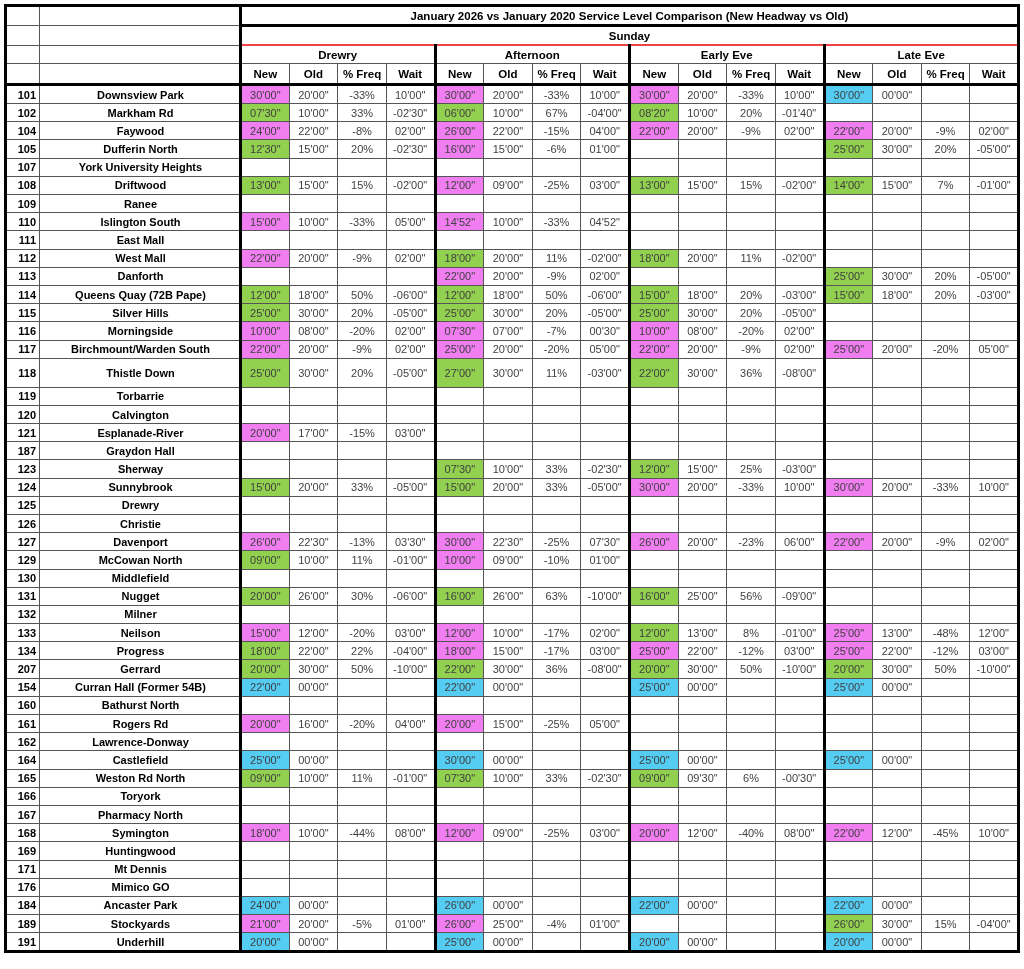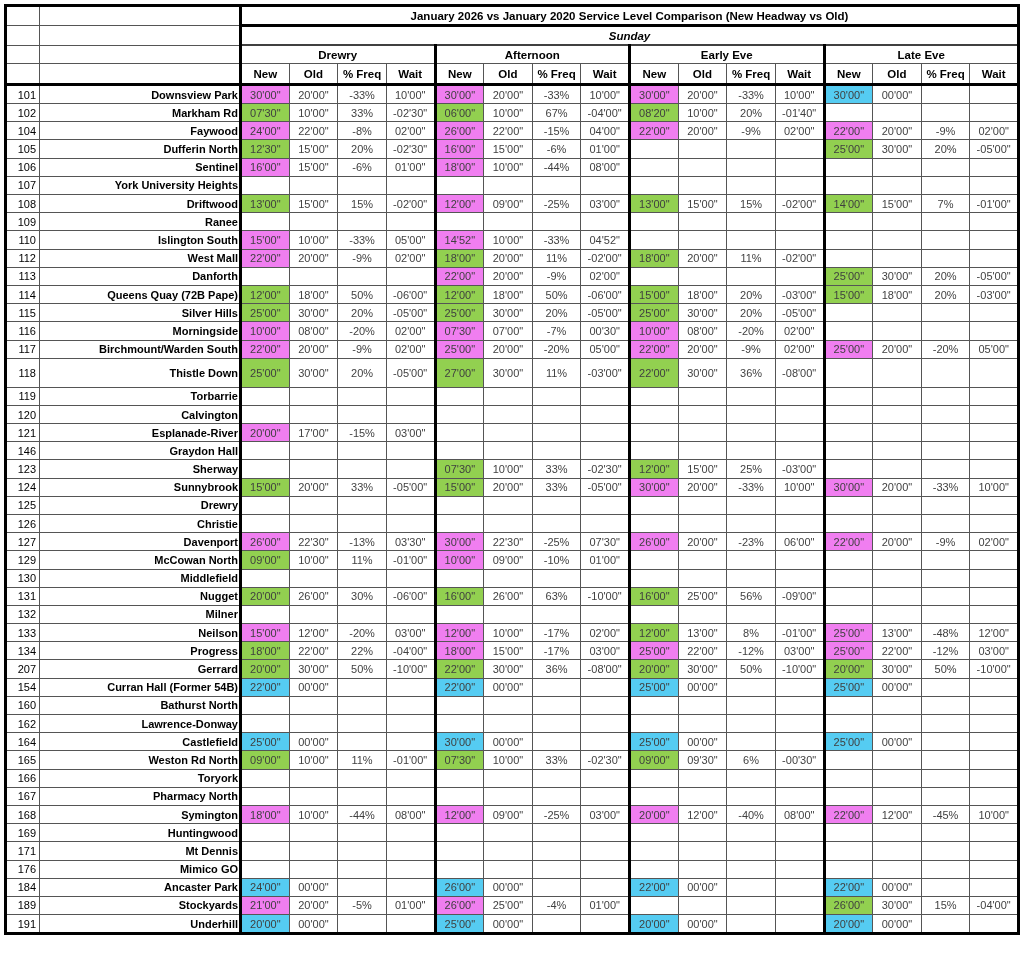--- a/index.html
+++ b/index.html
@@ -5,25 +5,25 @@
   html,body{margin:0;padding:0;background:#fff;width:1024px;height:969px;overflow:hidden;
     font-family:"Liberation Sans","DejaVu Sans",sans-serif;}
   table.sheet{border-collapse:collapse;table-layout:fixed;width:1016px;margin:4px 4px;
     border:3px solid #000;}
   td{border:1px solid #555;height:17.1px;padding:0 1px;font-size:11px;line-height:16px;
     text-align:center;color:#3f3f3f;white-space:nowrap;overflow:hidden;}
   tr.hrow td{height:17px;}
   td.blank{background:#fff;}
   td.hdr{font-weight:bold;color:#000;font-size:11.5px;}
   td.title{border-bottom:3px solid #000;margin-top:36px;}
-  td.day{border-bottom:2px solid #404040;font-style:italic;}
+  td.day{border-bottom:2px solid #ef4444;}
   tr.r-cols td{border-bottom:3px solid #000;}
   td.sec-start{border-left:3px solid #000;}
-  td.num{font-weight:normal;color:#000;text-align:right;padding-right:3px;}
-  td.name{font-weight:bold;color:#000;text-align:right;padding-left:3px;}
+  td.num{font-weight:bold;color:#000;text-align:right;padding-right:3px;}
+  td.name{font-weight:bold;color:#000;text-align:center;padding-left:3px;}
   td.hl-p{background:#F07EF0;}
   td.hl-g{background:#92D050;}
   td.hl-c{background:#55CCF2;}
 </style>
 </head>
 <body>
 
 <table class="sheet">
   <colgroup>
     <col style="width:34px">
@@ -143,40 +143,20 @@
         <td class="sec-start"></td>
         <td></td>
         <td></td>
         <td></td>
         <td class="sec-start hl-g">25'00"</td>
         <td>30'00"</td>
         <td>20%</td>
         <td>-05'00"</td>
       </tr>
       <tr style="height: 18.2px;">
-        <td class="num">106</td>
-        <td class="name">Sentinel</td>
-        <td class="sec-start hl-p">16'00"</td>
-        <td>15'00"</td>
-        <td>-6%</td>
-        <td>01'00"</td>
-        <td class="sec-start hl-p">18'00"</td>
-        <td>10'00"</td>
-        <td>-44%</td>
-        <td>08'00"</td>
-        <td class="sec-start"></td>
-        <td></td>
-        <td></td>
-        <td></td>
-        <td class="sec-start"></td>
-        <td></td>
-        <td></td>
-        <td></td>
-      </tr>
-      <tr style="height: 18.2px;">
         <td class="num">107</td>
         <td class="name">York University Heights</td>
         <td class="sec-start"></td>
         <td></td>
         <td></td>
         <td></td>
         <td class="sec-start"></td>
         <td></td>
         <td></td>
         <td></td>
@@ -243,20 +223,40 @@
         <td class="sec-start"></td>
         <td></td>
         <td></td>
         <td></td>
         <td class="sec-start"></td>
         <td></td>
         <td></td>
         <td></td>
       </tr>
       <tr style="height: 18.2px;">
+        <td class="num">111</td>
+        <td class="name">East Mall</td>
+        <td class="sec-start"></td>
+        <td></td>
+        <td></td>
+        <td></td>
+        <td class="sec-start"></td>
+        <td></td>
+        <td></td>
+        <td></td>
+        <td class="sec-start"></td>
+        <td></td>
+        <td></td>
+        <td></td>
+        <td class="sec-start"></td>
+        <td></td>
+        <td></td>
+        <td></td>
+      </tr>
+      <tr style="height: 18.2px;">
         <td class="num">112</td>
         <td class="name">West Mall</td>
         <td class="sec-start hl-p">22'00"</td>
         <td>20'00"</td>
         <td>-9%</td>
         <td>02'00"</td>
         <td class="sec-start hl-g">18'00"</td>
         <td>20'00"</td>
         <td>11%</td>
         <td>-02'00"</td>
@@ -443,21 +443,21 @@
         <td class="sec-start"></td>
         <td></td>
         <td></td>
         <td></td>
         <td class="sec-start"></td>
         <td></td>
         <td></td>
         <td></td>
       </tr>
       <tr style="height: 18.2px;">
-        <td class="num">146</td>
+        <td class="num">187</td>
         <td class="name">Graydon Hall</td>
         <td class="sec-start"></td>
         <td></td>
         <td></td>
         <td></td>
         <td class="sec-start"></td>
         <td></td>
         <td></td>
         <td></td>
         <td class="sec-start"></td>
@@ -743,20 +743,40 @@
         <td class="sec-start"></td>
         <td></td>
         <td></td>
         <td></td>
         <td class="sec-start"></td>
         <td></td>
         <td></td>
         <td></td>
       </tr>
       <tr style="height: 18.2px;">
+        <td class="num">161</td>
+        <td class="name">Rogers Rd</td>
+        <td class="sec-start hl-p">20'00"</td>
+        <td>16'00"</td>
+        <td>-20%</td>
+        <td>04'00"</td>
+        <td class="sec-start hl-p">20'00"</td>
+        <td>15'00"</td>
+        <td>-25%</td>
+        <td>05'00"</td>
+        <td class="sec-start"></td>
+        <td></td>
+        <td></td>
+        <td></td>
+        <td class="sec-start"></td>
+        <td></td>
+        <td></td>
+        <td></td>
+      </tr>
+      <tr style="height: 18.2px;">
         <td class="num">162</td>
         <td class="name">Lawrence-Donway</td>
         <td class="sec-start"></td>
         <td></td>
         <td></td>
         <td></td>
         <td class="sec-start"></td>
         <td></td>
         <td></td>
         <td></td>

